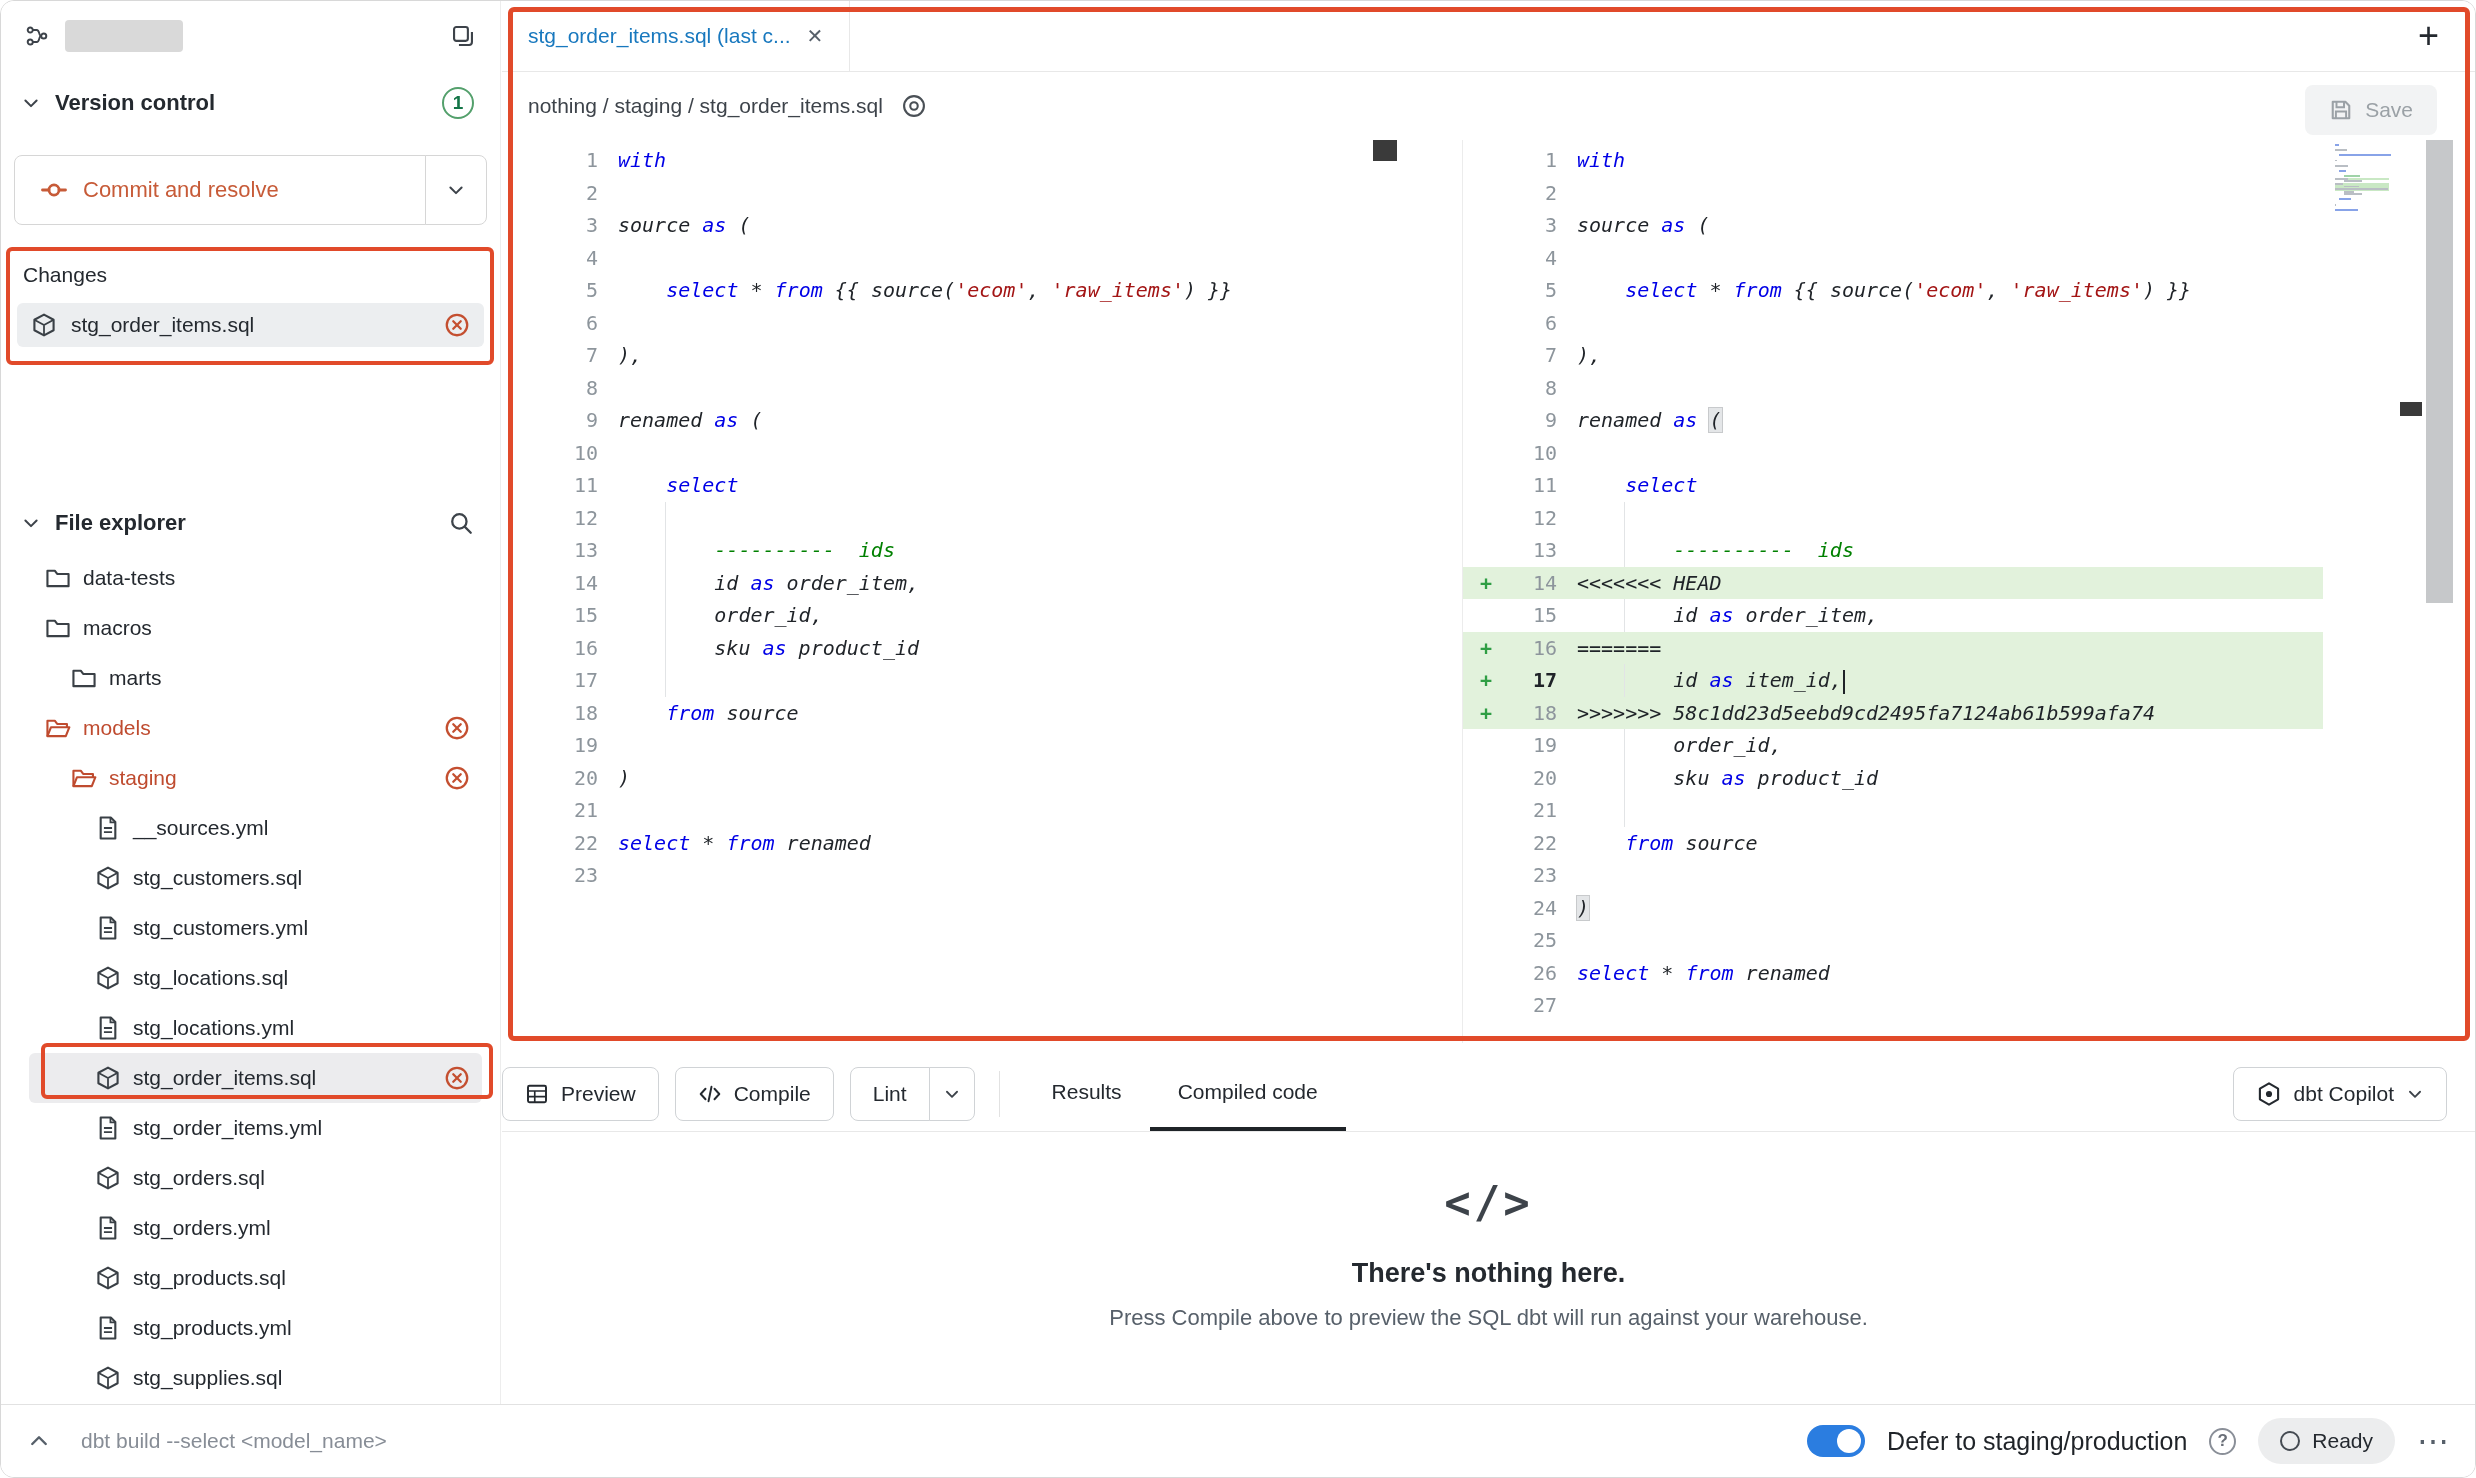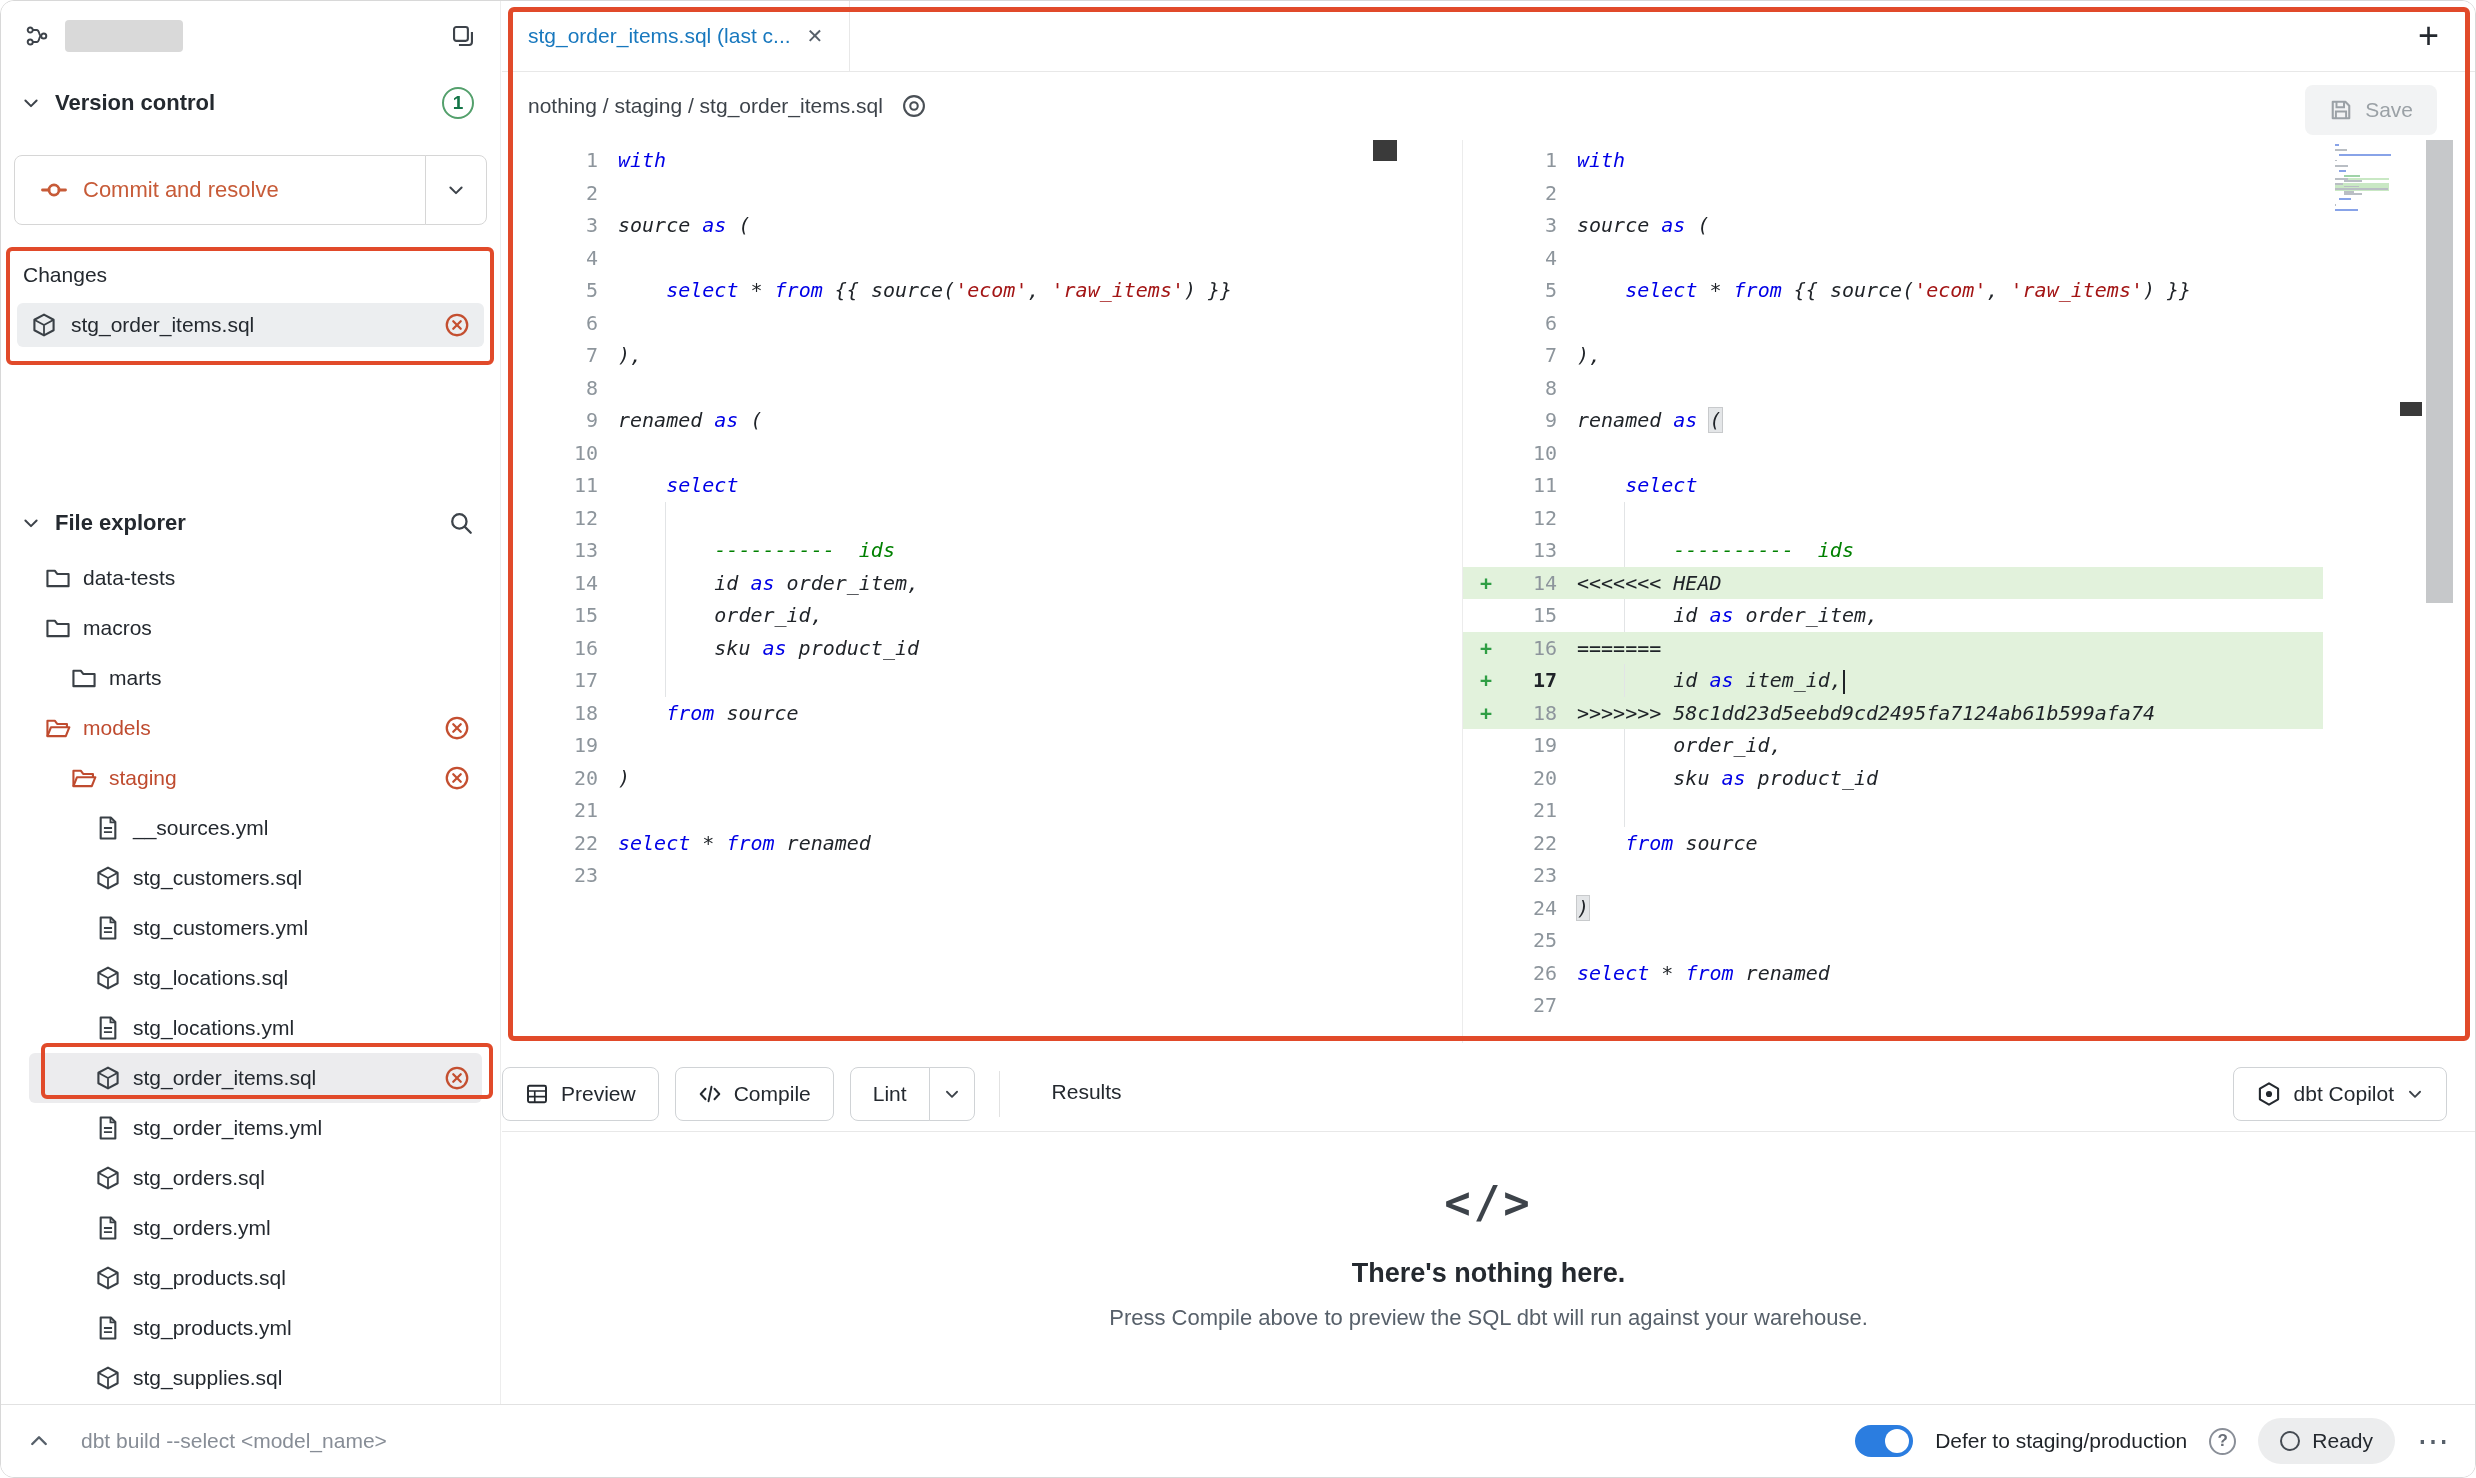--- a/index.html
+++ b/index.html
@@ -93,21 +93,21 @@
   .empty-title { margin-top:30px; font-size:27px; font-weight:700; color:#24292f; }
   .empty-sub { margin-top:16px; font-size:22px; color:#57606a; }
 
   
   .statusbar { position:absolute; left:0; right:0; bottom:0; height:73px; border-top:1px solid #e2e2e2;
                display:flex; align-items:center; padding:0 26px; background:#fff; }
   .cmd { margin-left:30px; color:#878d96; font-size:21px; }
   .sb-right { margin-left:auto; display:flex; align-items:center; gap:22px; }
   .toggle { width:58px; height:32px; border-radius:16px; background:var(--toggle-blue,#2b7de0); position:relative; cursor:pointer; flex:none; }
   .knob { position:absolute; right:4px; top:4px; width:24px; height:24px; border-radius:50%; background:#fff; }
-  .defer-label { font-size:21px; color:#1f2328; }
+  .defer-label { font-size:25px; color:#1f2328; }
   .help { width:27px; height:27px; border-radius:50%; border:2px solid #8a8f98; color:#6a6f78; font-size:17px; font-weight:700;
           display:flex; align-items:center; justify-content:center; }
   .ready-pill { height:46px; padding:0 22px; background:#ecedee; border-radius:23px; display:flex; gap:12px; align-items:center; font-size:21px; }
   .ready-dot { width:20px; height:20px; border-radius:50%; border:2.5px solid #454b52; }
   .dots { font-size:32px; color:#57606a; cursor:pointer; line-height:1; }
 
   
   .anno { position:absolute; border:5px solid var(--annotation,#e14a2a); border-radius:6px; pointer-events:none; z-index:60; }
   .anno-editor { left:507px; top:6px; width:1962px; height:1034px; }
   .anno-changes { left:5px; top:246px; width:488px; height:118px; border-width:4px; }
@@ -727,20 +727,21 @@
           <span class="icon">
             <svg width="18" height="18" viewBox="0 0 16 16">
                 <path d="M3.5 6l4.5 4.5L12.5 6" fill="none" stroke="#3d434a" stroke-width="1.6" stroke-linecap="round" stroke-linejoin="round"></path>
               </svg>
           </span>
         </button>
       </div>
       <div class="vsep"></div>
       <div class="panel-tabs">
         <div class="ptab">Results</div>
+        <div class="ptab active">Compiled code</div>
       </div>
       <button class="tb-btn copilot">
         <span class="icon">
           <svg width="26" height="26" viewBox="0 0 16 16">
               <path d="M8 1.5l5.6 3.2v6.6L8 14.5l-5.6-3.2V4.7z" fill="none" stroke="#24292f" stroke-width="1.3" stroke-linejoin="round"></path>
               <circle cx="8" cy="8" r="1.9" fill="#24292f"></circle>
             </svg>
         </span>
         <span>dbt Copilot</span>
         <span class="icon">

